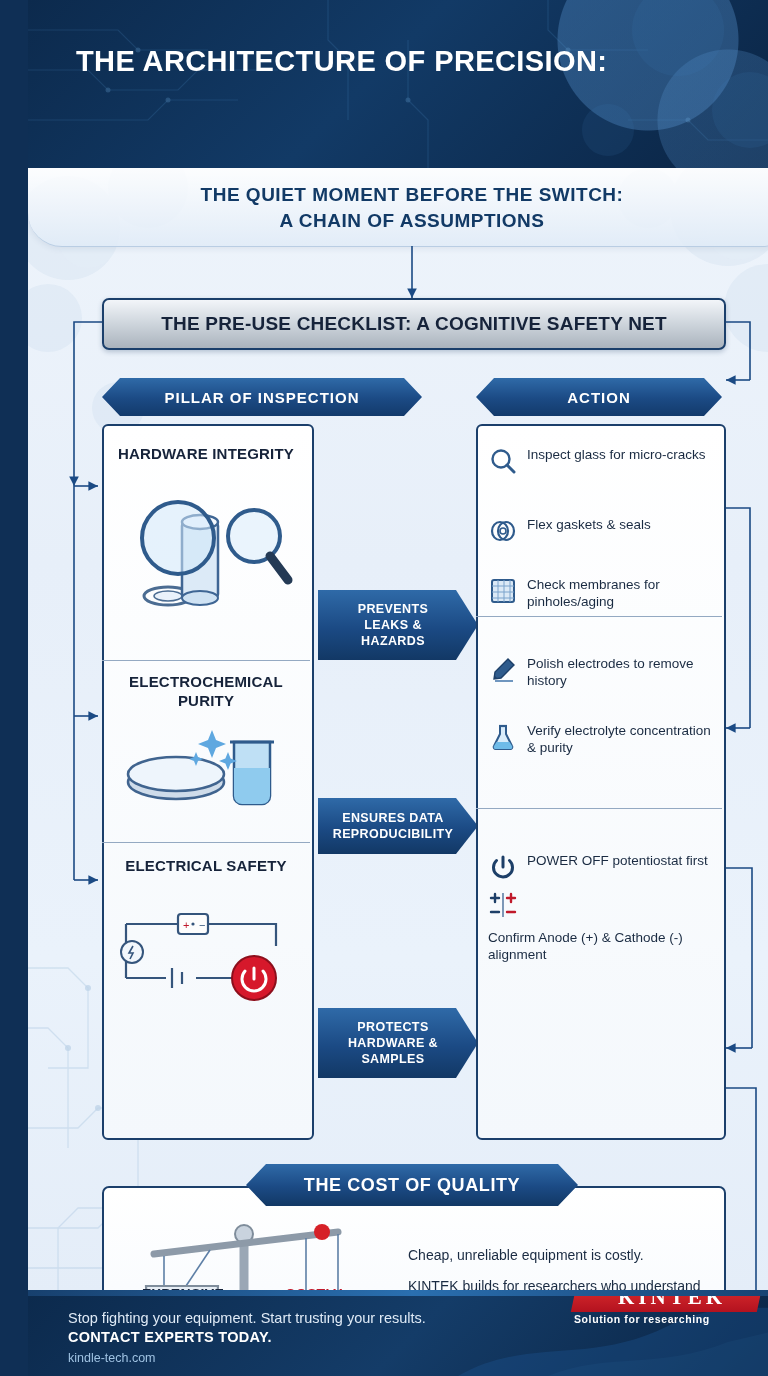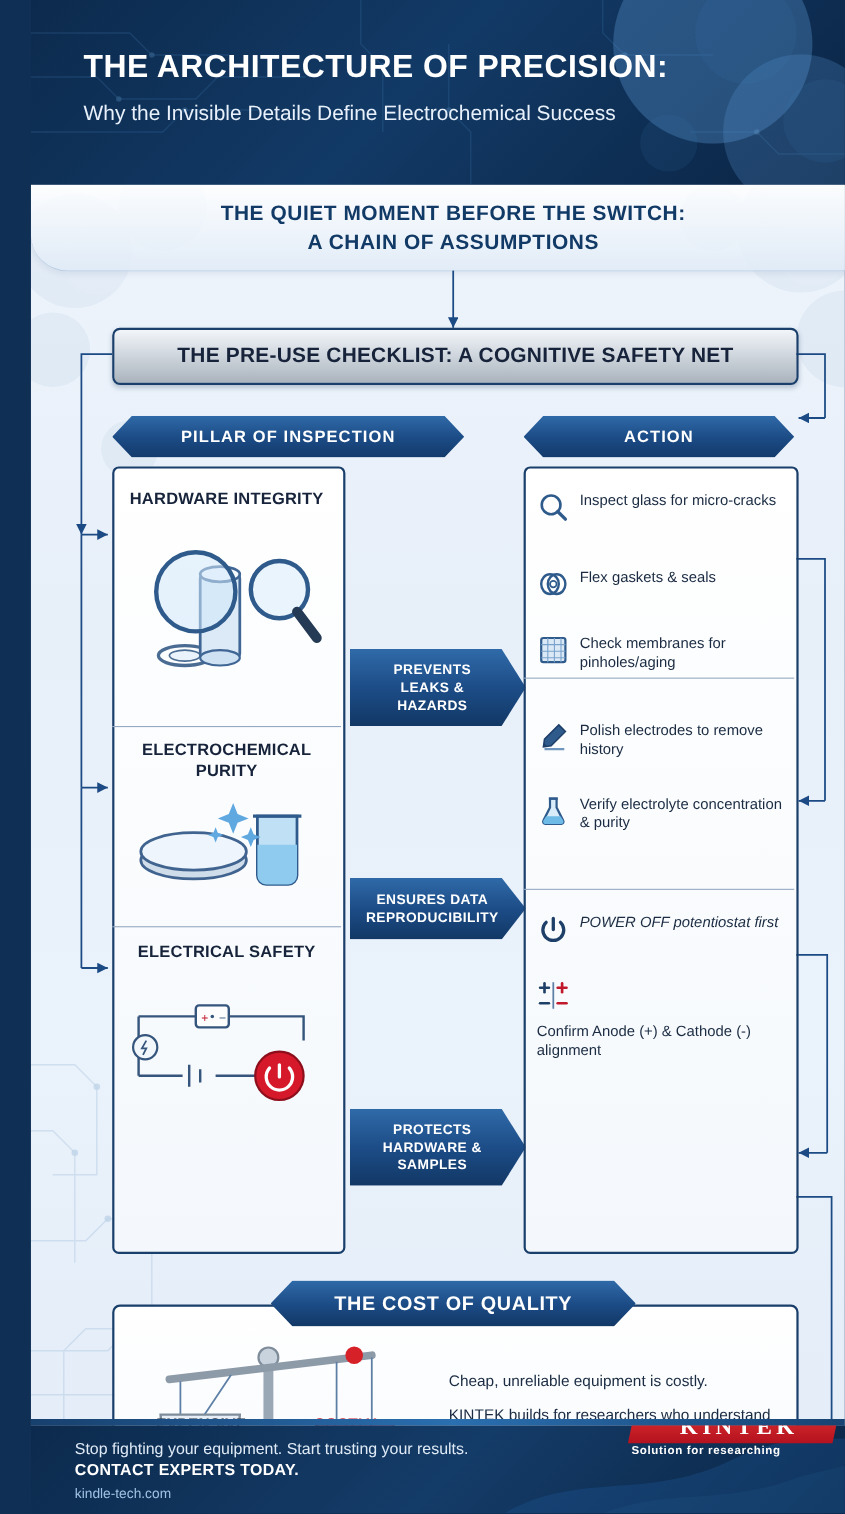--- a/index.html
+++ b/index.html
@@ -195,21 +195,20 @@
           <circle cx="540" cy="50" r="2.5"></circle>
         <circle cx="660" cy="120" r="2.5"></circle>
       </g>
       <g fill="#3f7fba" opacity="0.35">
         <circle cx="650" cy="30" r="46"></circle>
           <circle cx="722" cy="110" r="38"></circle>
           <circle cx="580" cy="130" r="26"></circle>
       </g>
     </svg>
     <h1>THE ARCHITECTURE OF PRECISION:</h1>
-    <h2>Why the Invisible Details Define Electrochemical Success</h2>
   </div>
 
   <div class="bodyarea">
 
     <svg class="bgcells" viewBox="0 0 768 1128" preserveAspectRatio="none">
       <g fill="#c6d8ea" opacity="0.55">
         <circle cx="40" cy="60" r="52"></circle>
           <circle cx="120" cy="20" r="40"></circle>
           <circle cx="20" cy="150" r="34"></circle>
         <circle cx="700" cy="40" r="58"></circle>
@@ -430,21 +429,21 @@
         <span class="aicon">
           <svg width="28" height="28" viewBox="0 0 28 28">
             <path d="M11 3 h6 v8 l6 12 a2 2 0 0 1 -2 3 h-14 a2 2 0 0 1 -2 -3 l6 -12 z" fill="#d9ecfa" stroke="#2f5b8c" stroke-width="2"></path>
             <path d="M7.5 19 h13 l2.5 4 a2 2 0 0 1 -2 3 h-14 a2 2 0 0 1 -2 -3 z" fill="#6fbbe8"></path>
             <line x1="10" y1="3" x2="18" y2="3" stroke="#2f5b8c" stroke-width="2.2"></line>
           </svg>
         </span>
         <span class="atext">Verify electrolyte concentration &amp; purity</span>
       </div>
 
-      <div class="arow" style="top:662px;font-style:italic;">
+      <div class="arow" style="top:684px;">
         <span class="aicon">
           <svg width="30" height="30" viewBox="0 0 30 30">
             <g stroke="#1d3f68" stroke-width="3" fill="none" stroke-linecap="round">
               <path d="M15 5 V15"></path>
               <path d="M8.5 8.5 a9.5 9.5 0 1 0 13 0"></path>
             </g>
           </svg>
         </span>
         <span class="atext">POWER OFF potentiostat first</span>
       </div>

